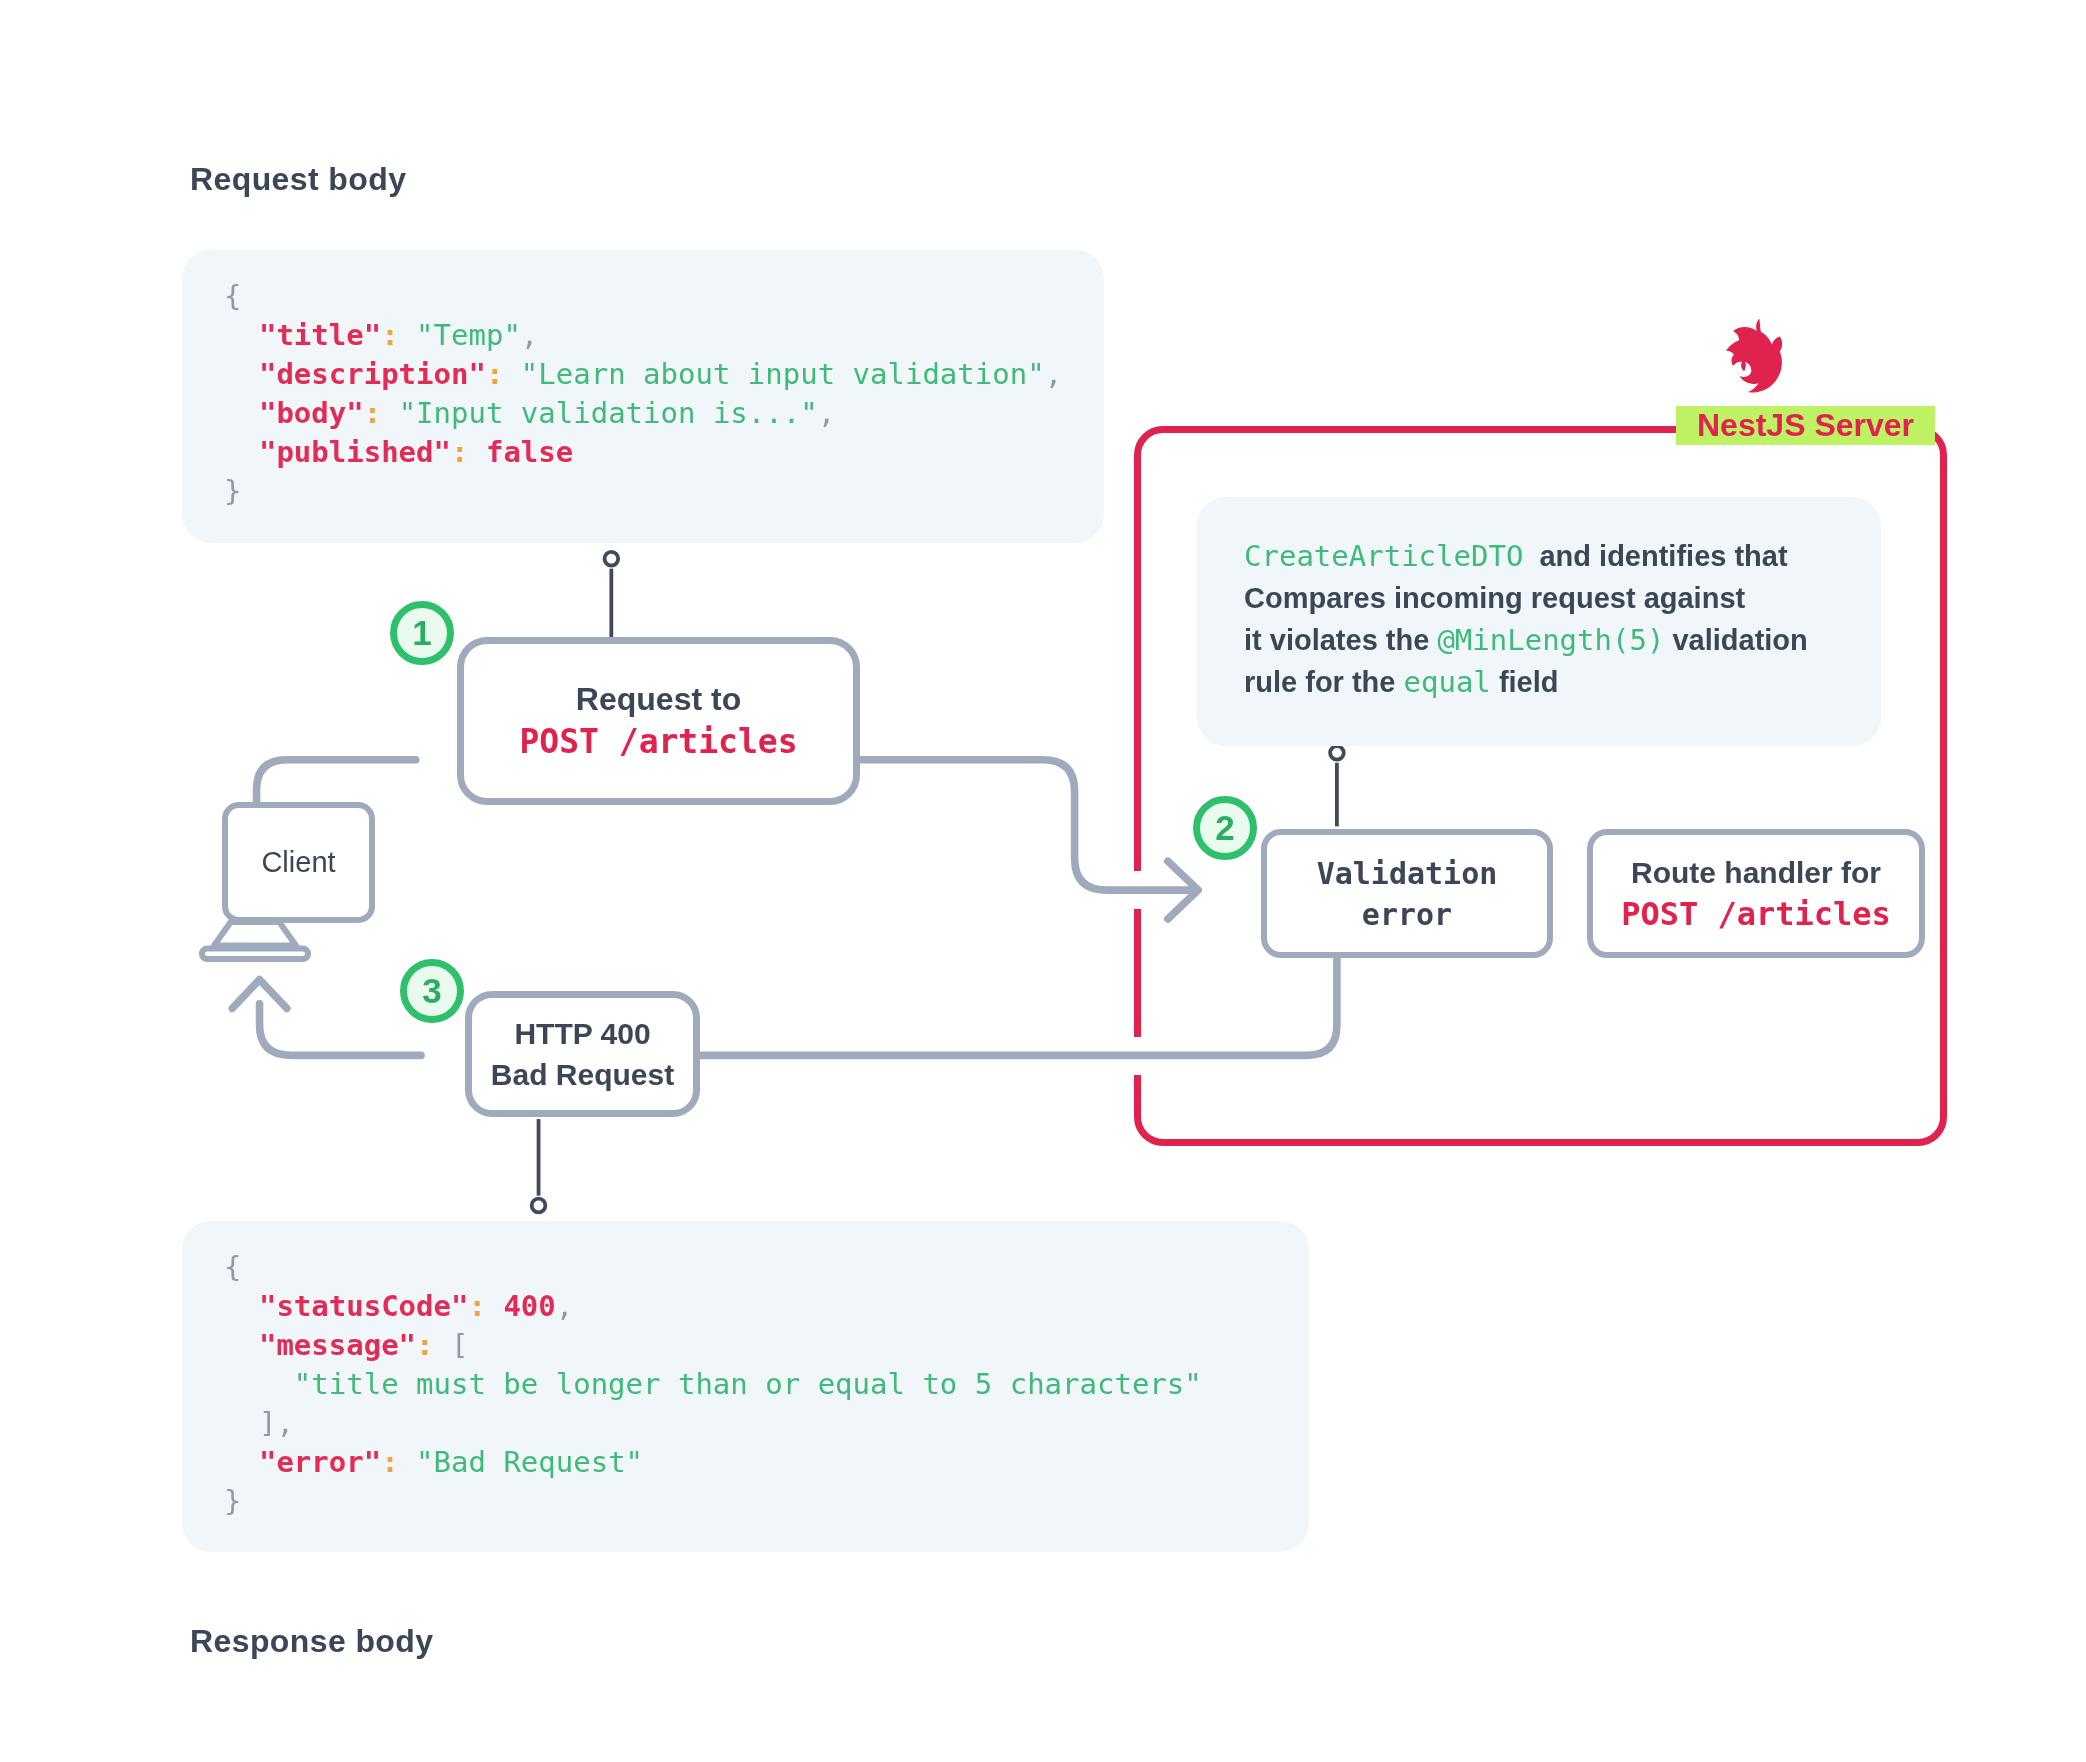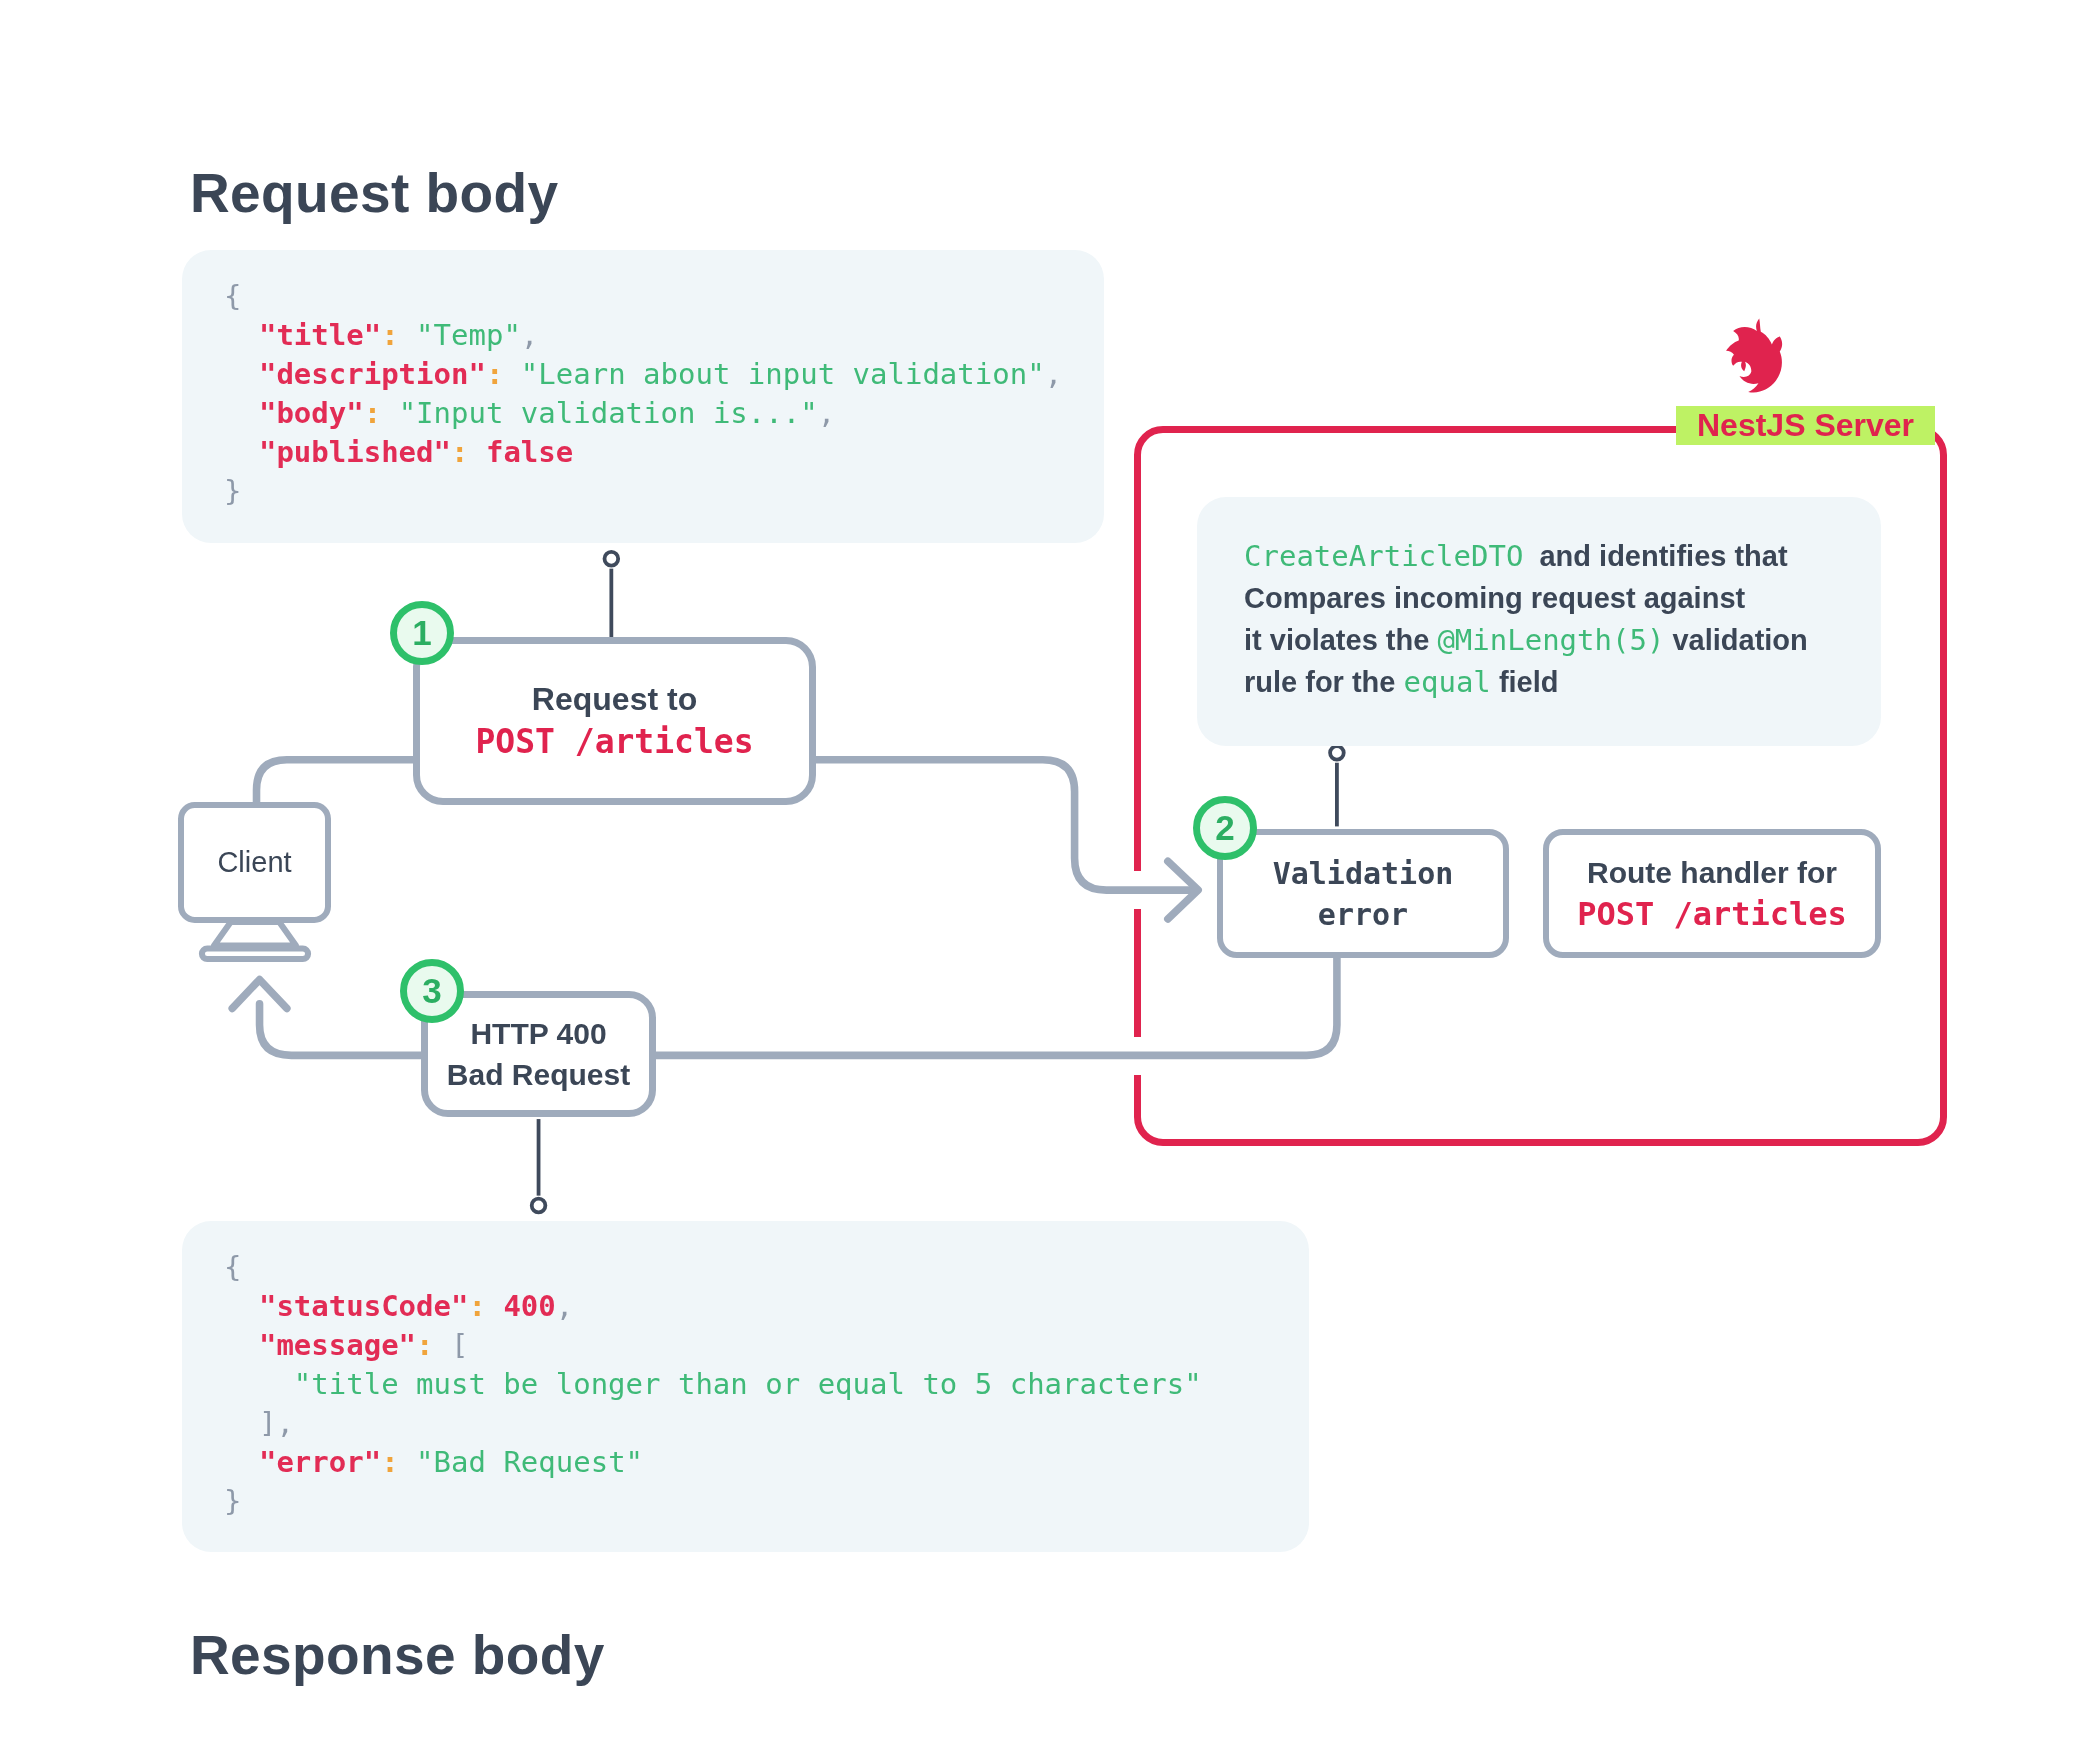--- a/index.html
+++ b/index.html
@@ -1,37 +1,37 @@
 <!DOCTYPE html>
 <html style="font-size:12px"><head>
 <meta charset="utf-8">
 <style>
   html,body{margin:0;padding:0;background:#ffffff;}
   body{width:2087px;height:1762px;position:relative;overflow:hidden;
        font-family:"Liberation Sans",sans-serif;}
   .abs{position:absolute;}
   
-  .heading{font-size:55px;font-weight:700;color:#3b4656;letter-spacing:0.4px;}
+  .heading{font-size:32px;font-weight:700;color:#3b4656;letter-spacing:0.4px;}
   
   .panel{background:#f0f6f9;border-radius:29px;box-sizing:border-box;}
   .code{font-family:"DejaVu Sans Mono",monospace;font-size:29px;line-height:39px;white-space:pre;}
   .code-line{height:39px;}
   
   .tok-k{color:#e22c55;font-weight:700;}
   .tok-s{color:#3fba78;}
   .tok-c{color:#f0a43c;font-weight:700;}
   .tok-p{color:#8e99a9;}
   .tok-v{color:#e22c55;font-weight:700;}
   
   .note-line{height:42px;line-height:42px;white-space:pre;}
   .tok-t{font-family:"Liberation Sans",sans-serif;font-size:29px;font-weight:600;color:#3b4656;}
   .tok-m{font-family:"DejaVu Sans Mono",monospace;font-size:29px;color:#3fba78;}
   
   .flowbox{background:#ffffff;border:7.6px solid #9fabbc;box-sizing:border-box;
-           display:flex;flex-direction:column;align-items:center;justify-content:center;}
+           display:flex;flex-direction:column;align-items:center;justify-content:center;margin-left:44px;}
   .fb-line1{font-size:32px;font-weight:600;color:#3b4656;line-height:42px;}
   .fb-line1-sm{font-size:30px;font-weight:600;color:#3b4656;line-height:41px;}
   .fb-code-red{font-family:"DejaVu Sans Mono",monospace;font-size:33px;font-weight:700;color:#e0234e;line-height:44px;}
   .fb-code-red-sm{font-family:"DejaVu Sans Mono",monospace;font-size:32px;font-weight:700;color:#e0234e;line-height:42px;}
   .fb-mono{font-family:"DejaVu Sans Mono",monospace;font-size:30px;font-weight:600;color:#3b4656;line-height:41px;}
   
   .badge{width:64px;height:64px;border-radius:50%;background:#e9faee;border:7.6px solid #2ec06a;
          box-sizing:border-box;display:flex;align-items:center;justify-content:center;
          font-size:35px;font-weight:700;color:#2cae62;z-index:6;}
   

